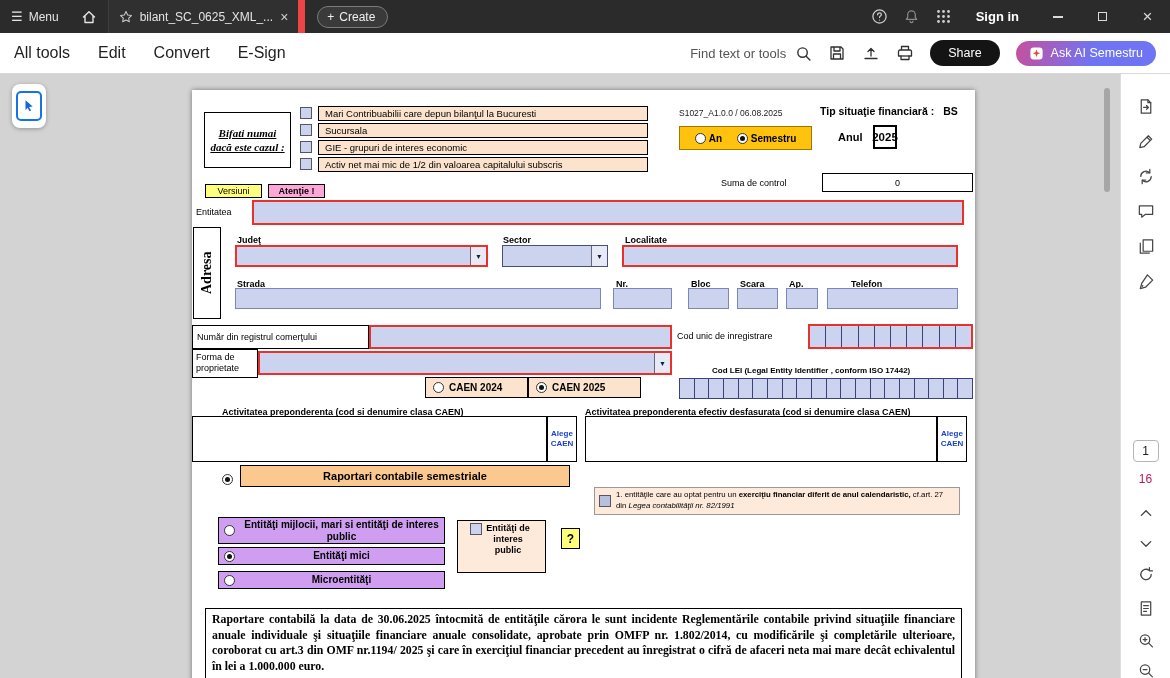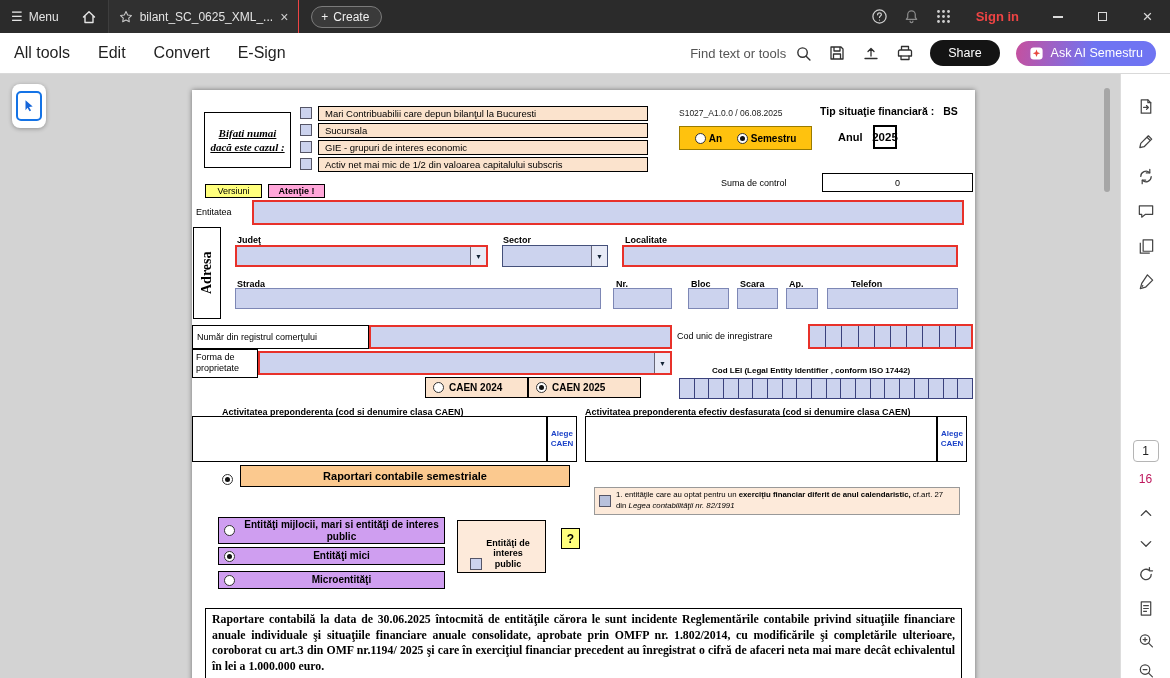--- a/index.html
+++ b/index.html
@@ -6,27 +6,27 @@
   --red:#e8312a; --field:#ccd3ee; --gold:#ffc20e; --yellow:#ffff7d; --pink:#ffa6d9;
   --peach:#fbe3cd; --peach-light:#fdeada; --orange:#fbc98f; --purple:#cf9ef0;
   --ai1:#c6509e; --ai2:#6f74f2;
 }
 *{margin:0;padding:0;box-sizing:border-box}
 html,body{width:1170px;height:678px;overflow:hidden;font-family:"Liberation Sans",sans-serif;background:#d3d3d3;position:relative}
 
 
 .titlebar{position:absolute;top:0;left:0;width:1170px;height:33px;background:#2b2b2b;color:#e4e4e4;display:flex;align-items:center;font-size:12px;z-index:6}
 .tb-item{display:flex;align-items:center;gap:6px;padding:0 11px;height:100%;cursor:default}
-.tab{display:flex;align-items:center;gap:7px;height:100%;padding:0 10px;background:#303030;border-left:1px solid #3e3e3e;border-right:1px solid #ef4444}
+.tab{display:flex;align-items:center;gap:7px;height:100%;padding:0 10px;background:#303030;border-left:1px solid #3e3e3e;border-right:7px solid #ef4444}
 .tab-title{white-space:nowrap;overflow:hidden;text-overflow:ellipsis;max-width:145px}
 .tab-close{font-size:14px;color:#cfcfcf}
 .create-pill{display:flex;align-items:center;gap:5px;border:1px solid #7b7b7b;border-radius:13px;padding:3px 12px 3px 9px;margin-left:12px;background:#3a3a3a;color:#f0f0f0}
 .tb-right{margin-left:auto;display:flex;align-items:center;height:100%}
 .tb-ic{width:32px;height:100%;display:flex;align-items:center;justify-content:center;color:#cfcfcf}
-.signin{font-weight:bold;font-size:13px;color:#ef4444;margin:2px 16px;white-space:nowrap}
+.signin{font-weight:bold;font-size:13px;color:#ffffff;margin:2px 16px;white-space:nowrap}
 .winbtn{width:45px;height:100%;display:flex;align-items:center;justify-content:center;color:#dadada;font-size:15px}
 .min-line{width:10px;height:2px;background:#dadada;display:block}
 .max-box{width:9px;height:9px;border:1.5px solid #dadada;display:block}
 
 
 .toolbar{position:absolute;top:33px;left:0;width:1170px;height:41px;background:#fff;border-bottom:1px solid #d9d9d9;display:flex;align-items:center;padding:0 14px;z-index:5}
 .tmenu{display:flex;gap:28px;font-size:16px;color:#1f1f1f}
 .tmenu span{cursor:pointer}
 .tright{margin-left:auto;display:flex;align-items:center;gap:16px}
 .find{display:flex;align-items:center;gap:9px;color:#555;font-size:13px;cursor:pointer}
@@ -367,21 +367,21 @@
     <div class="f purp" style="left:26px;top:457px;width:227px;height:18px">
       <span class="radio sel"></span>
       <span class="txt">Entităţi mici</span>
     </div>
     <div class="f purp" style="left:26px;top:481px;width:227px;height:18px">
       <span class="radio"></span>
       <span class="txt">Microentităţi</span>
     </div>
 
     
-    <div class="f box" style="left:265px;top:430px;width:89px;height:53px;background:var(--peach-light);display:flex;align-items:flex-end;gap:1px;padding:2px 12px">
+    <div class="f box" style="left:265px;top:430px;width:89px;height:53px;background:var(--peach-light);display:flex;align-items:flex-start;gap:1px;padding:2px 12px">
       <span class="cbx"></span>
       <span class="b" style="flex:1;text-align:center;font-size:9px;line-height:1.2">Entităţi de interes public</span>
     </div>
     <div class="f box cen b" style="left:369px;top:438px;width:19px;height:21px;background:var(--yellow);font-size:12px">?</div>
 
     
     <div class="f box para" style="left:13px;top:518px;width:757px;height:85px">Raportare contabilă la data de 30.06.2025 întocmită de entităţile cărora le sunt incidente Reglementările contabile privind situaţiile financiare anuale individuale şi situaţiile financiare anuale consolidate, aprobate prin OMFP nr. 1.802/2014,  cu modificările şi completările ulterioare, coroborat cu art.3 din OMF nr.1194/ 2025 şi care în exerciţiul financiar precedent au înregistrat o cifră de afaceri neta mai mare decât echivalentul în lei a 1.000.000 euro.</div>
 
   </div>
 

